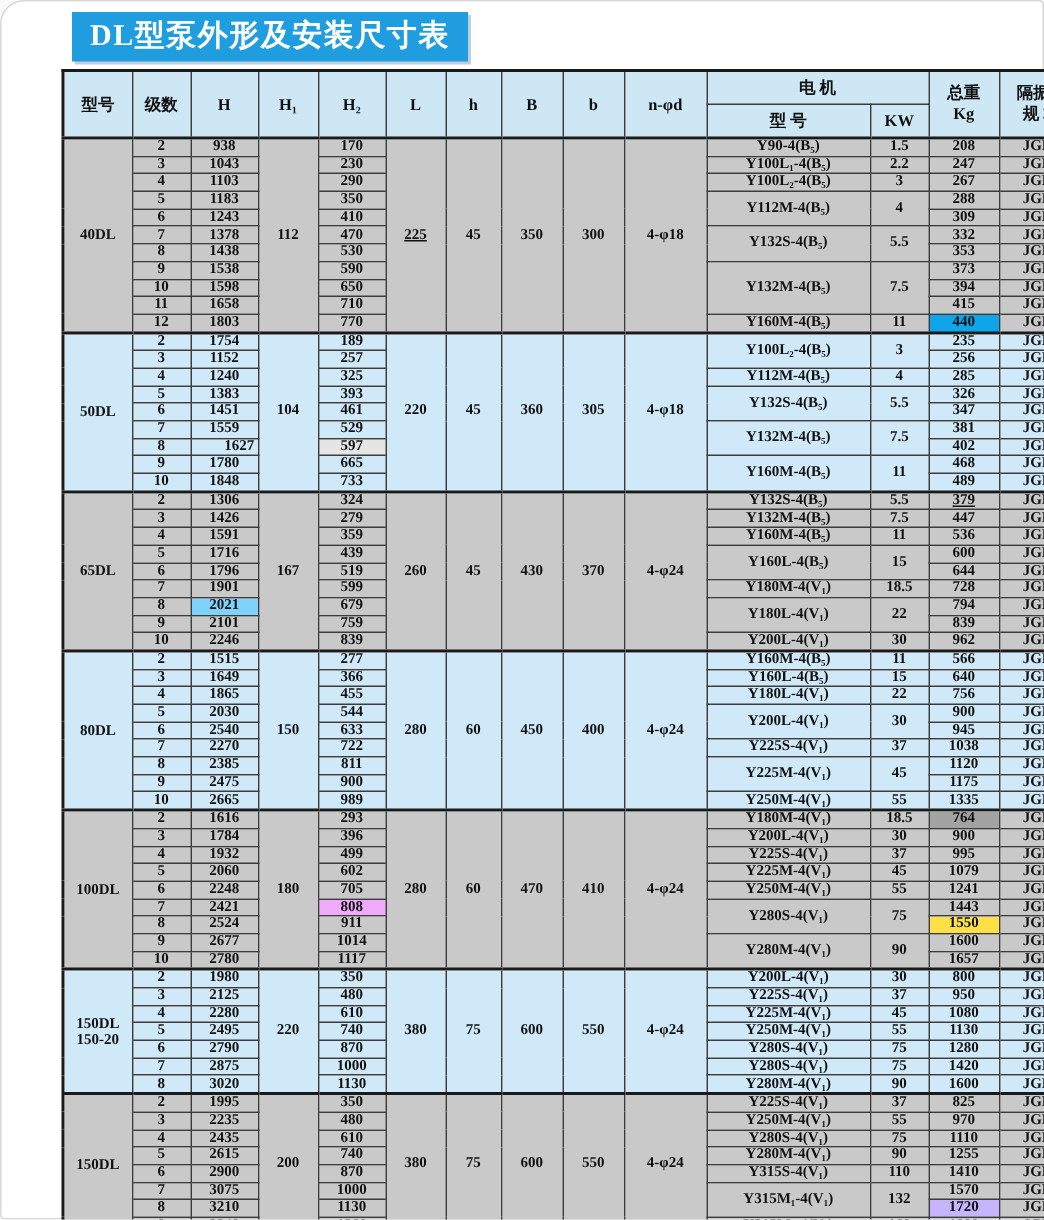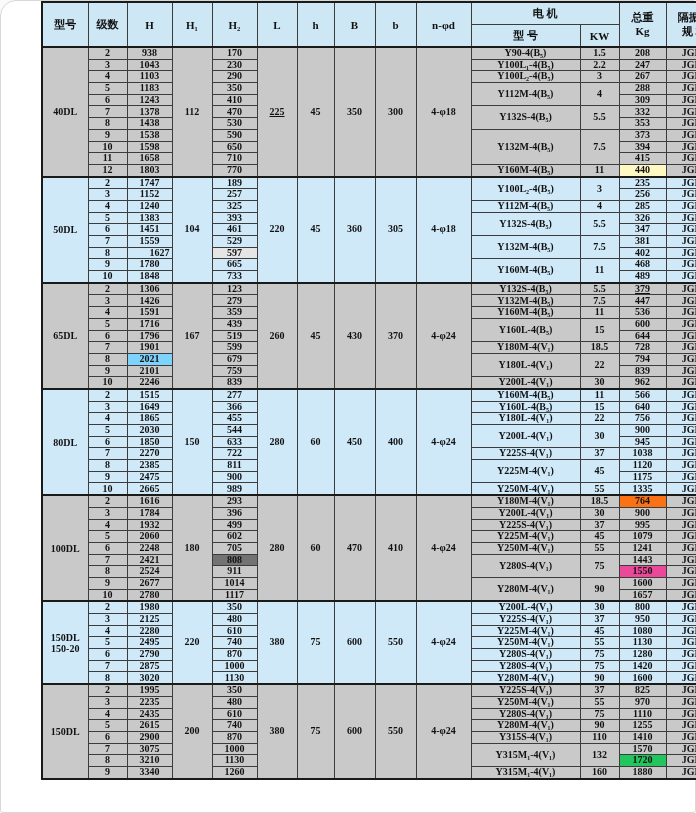--- a/index.html
+++ b/index.html
@@ -42,20 +42,21 @@
   .two-line { white-space:pre-line; line-height:1.25; font-size:10.5px; }
   td.model { white-space:pre-line; line-height:1.1; }
   tbody tr.group-start td { border-top:2px solid #1a1a1a; }
   thead tr:last-child th { border-bottom:2px solid #1a1a1a; }
 </style>
 </head>
 <body>
 
 <div class="frame">
 
+  <div class="title" style="background: rgb(31, 157, 223);">DL型泵外形及安装尺寸表</div>
 
   <table class="dim">
     <colgroup>
       <col style="width:46px">
         <col style="width:39px">
         <col style="width:45px">
       <col style="width:40px">
         <col style="width:45px">
         <col style="width:40px">
       <col style="width:37px">
@@ -179,27 +180,27 @@
           <td style="background: rgb(201, 201, 201);">710</td>
           <td style="background: rgb(201, 201, 201);">415</td>
           <td style="background: rgb(201, 201, 201);">JGD2</td>
         </tr>
         <tr>
           <td style="background: rgb(201, 201, 201);">12</td>
           <td style="background: rgb(201, 201, 201);">1803</td>
           <td style="background: rgb(201, 201, 201);">770</td>
           <td style="background: rgb(201, 201, 201);">Y160M-4(B₅)</td>
           <td style="background: rgb(201, 201, 201);">11</td>
-          <td style="background: #fef9c3;">440</td>
+          <td style="background: #0ea5e9;">440</td>
           <td style="background: rgb(201, 201, 201);">JGD2</td>
         </tr>
         <tr class="group-start">
           <td rowspan="9" class="model" style="background: rgb(207, 233, 249);">50DL</td>
           <td style="background: rgb(207, 233, 249);">2</td>
-          <td style="background: rgb(207, 233, 249);">1747</td>
+          <td style="background: rgb(207, 233, 249);">1754</td>
           <td rowspan="9" style="background: rgb(207, 233, 249);">104</td>
           <td style="background: rgb(207, 233, 249);">189</td>
           <td rowspan="9" style="background: rgb(207, 233, 249);">220</td>
           <td rowspan="9" style="background: rgb(207, 233, 249);">45</td>
           <td rowspan="9" style="background: rgb(207, 233, 249);">360</td>
           <td rowspan="9" style="background: rgb(207, 233, 249);">305</td>
           <td rowspan="9" style="background: rgb(207, 233, 249);">4-φ18</td>
           <td rowspan="2" style="background: rgb(207, 233, 249);">Y100L₂-4(B₅)</td>
           <td rowspan="2" style="background: rgb(207, 233, 249);">3</td>
           <td style="background: rgb(207, 233, 249);">235</td>
@@ -267,21 +268,21 @@
           <td style="background: rgb(207, 233, 249);">1848</td>
           <td style="background: rgb(207, 233, 249);">733</td>
           <td style="background: rgb(207, 233, 249);">489</td>
           <td style="background: rgb(207, 233, 249);">JGD3</td>
         </tr>
         <tr class="group-start">
           <td rowspan="9" class="model" style="background: rgb(201, 201, 201);">65DL</td>
           <td style="background: rgb(201, 201, 201);">2</td>
           <td style="background: rgb(201, 201, 201);">1306</td>
           <td rowspan="9" style="background: rgb(201, 201, 201);">167</td>
-          <td style="background: rgb(201, 201, 201);">123</td>
+          <td style="background: rgb(201, 201, 201);">324</td>
           <td rowspan="9" style="background: rgb(201, 201, 201);">260</td>
           <td rowspan="9" style="background: rgb(201, 201, 201);">45</td>
           <td rowspan="9" style="background: rgb(201, 201, 201);">430</td>
           <td rowspan="9" style="background: rgb(201, 201, 201);">370</td>
           <td rowspan="9" style="background: rgb(201, 201, 201);">4-φ24</td>
           <td style="background: rgb(201, 201, 201);">Y132S-4(B₅)</td>
           <td style="background: rgb(201, 201, 201);">5.5</td>
           <td style="background: rgb(201, 201, 201); text-decoration: underline;">379</td>
           <td style="background: rgb(201, 201, 201);">JGD2</td>
         </tr>
@@ -391,21 +392,21 @@
           <td style="background: rgb(207, 233, 249);">5</td>
           <td style="background: rgb(207, 233, 249);">2030</td>
           <td style="background: rgb(207, 233, 249);">544</td>
           <td rowspan="2" style="background: rgb(207, 233, 249);">Y200L-4(V₁)</td>
           <td rowspan="2" style="background: rgb(207, 233, 249);">30</td>
           <td style="background: rgb(207, 233, 249);">900</td>
           <td style="background: rgb(207, 233, 249);">JGD3</td>
         </tr>
         <tr>
           <td style="background: rgb(207, 233, 249);">6</td>
-          <td style="background: rgb(207, 233, 249);">1850</td>
+          <td style="background: rgb(207, 233, 249);">2540</td>
           <td style="background: rgb(207, 233, 249);">633</td>
           <td style="background: rgb(207, 233, 249);">945</td>
           <td style="background: rgb(207, 233, 249);">JGD3</td>
         </tr>
         <tr>
           <td style="background: rgb(207, 233, 249);">7</td>
           <td style="background: rgb(207, 233, 249);">2270</td>
           <td style="background: rgb(207, 233, 249);">722</td>
           <td style="background: rgb(207, 233, 249);">Y225S-4(V₁)</td>
           <td style="background: rgb(207, 233, 249);">37</td>
@@ -443,21 +444,21 @@
           <td style="background: rgb(201, 201, 201);">1616</td>
           <td rowspan="9" style="background: rgb(201, 201, 201);">180</td>
           <td style="background: rgb(201, 201, 201);">293</td>
           <td rowspan="9" style="background: rgb(201, 201, 201);">280</td>
           <td rowspan="9" style="background: rgb(201, 201, 201);">60</td>
           <td rowspan="9" style="background: rgb(201, 201, 201);">470</td>
           <td rowspan="9" style="background: rgb(201, 201, 201);">410</td>
           <td rowspan="9" style="background: rgb(201, 201, 201);">4-φ24</td>
           <td style="background: rgb(201, 201, 201);">Y180M-4(V₁)</td>
           <td style="background: rgb(201, 201, 201);">18.5</td>
-          <td style="background: #f97316; text-align: center;">764</td>
+          <td style="background: #a3a3a3; text-align: center;">764</td>
           <td style="background: rgb(201, 201, 201);">JGD3</td>
         </tr>
         <tr>
           <td style="background: rgb(201, 201, 201);">3</td>
           <td style="background: rgb(201, 201, 201);">1784</td>
           <td style="background: rgb(201, 201, 201);">396</td>
           <td style="background: rgb(201, 201, 201);">Y200L-4(V₁)</td>
           <td style="background: rgb(201, 201, 201);">30</td>
           <td style="background: rgb(201, 201, 201);">900</td>
           <td style="background: rgb(201, 201, 201);">JGD3</td>
@@ -485,31 +486,31 @@
           <td style="background: rgb(201, 201, 201);">2248</td>
           <td style="background: rgb(201, 201, 201);">705</td>
           <td style="background: rgb(201, 201, 201);">Y250M-4(V₁)</td>
           <td style="background: rgb(201, 201, 201);">55</td>
           <td style="background: rgb(201, 201, 201);">1241</td>
           <td style="background: rgb(201, 201, 201);">JGD4</td>
         </tr>
         <tr>
           <td style="background: rgb(201, 201, 201);">7</td>
           <td style="background: rgb(201, 201, 201);">2421</td>
-          <td style="background: #737373; margin-left: 28px;">808</td>
+          <td style="background: #f0abfc; margin-left: 28px;">808</td>
           <td rowspan="2" style="background: rgb(201, 201, 201);">Y280S-4(V₁)</td>
           <td rowspan="2" style="background: rgb(201, 201, 201);">75</td>
           <td style="background: rgb(201, 201, 201);">1443</td>
           <td style="background: rgb(201, 201, 201);">JGD4</td>
         </tr>
         <tr>
           <td style="background: rgb(201, 201, 201);">8</td>
           <td style="background: rgb(201, 201, 201);">2524</td>
           <td style="background: rgb(201, 201, 201);">911</td>
-          <td style="background: #ec4899;">1550</td>
+          <td style="background: #fde047;">1550</td>
           <td style="background: rgb(201, 201, 201);">JGD4</td>
         </tr>
         <tr>
           <td style="background: rgb(201, 201, 201);">9</td>
           <td style="background: rgb(201, 201, 201);">2677</td>
           <td style="background: rgb(201, 201, 201);">1014</td>
           <td rowspan="2" style="background: rgb(201, 201, 201);">Y280M-4(V₁)</td>
           <td rowspan="2" style="background: rgb(201, 201, 201);">90</td>
           <td style="background: rgb(201, 201, 201);">1600</td>
           <td style="background: rgb(201, 201, 201);">JGD4</td>
@@ -650,21 +651,21 @@
           <td style="background: rgb(201, 201, 201);">1000</td>
           <td rowspan="2" style="background: rgb(201, 201, 201);">Y315M₁-4(V₁)</td>
           <td rowspan="2" style="background: rgb(201, 201, 201);">132</td>
           <td style="background: rgb(201, 201, 201);">1570</td>
           <td style="background: rgb(201, 201, 201);">JGD4</td>
         </tr>
         <tr>
           <td style="background: rgb(201, 201, 201);">8</td>
           <td style="background: rgb(201, 201, 201);">3210</td>
           <td style="background: rgb(201, 201, 201);">1130</td>
-          <td style="background: #22c55e;">1720</td>
+          <td style="background: #c4b5fd;">1720</td>
           <td style="background: rgb(201, 201, 201);">JGD4</td>
         </tr>
         <tr>
           <td style="background: rgb(201, 201, 201);">9</td>
           <td style="background: rgb(201, 201, 201);">3340</td>
           <td style="background: rgb(201, 201, 201);">1260</td>
           <td style="background: rgb(201, 201, 201);">Y315M₁-4(V₁)</td>
           <td style="background: rgb(201, 201, 201);">160</td>
           <td style="background: rgb(201, 201, 201);">1880</td>
           <td style="background: rgb(201, 201, 201);">JGD4</td>

